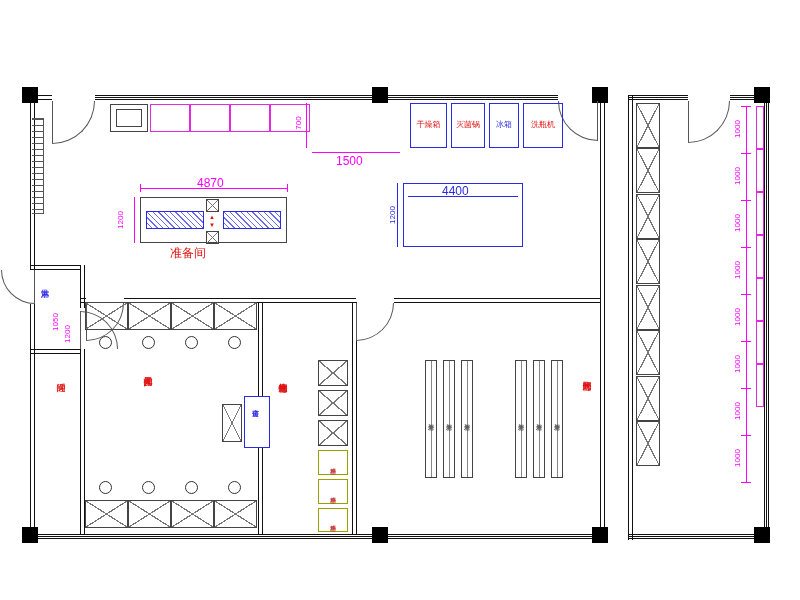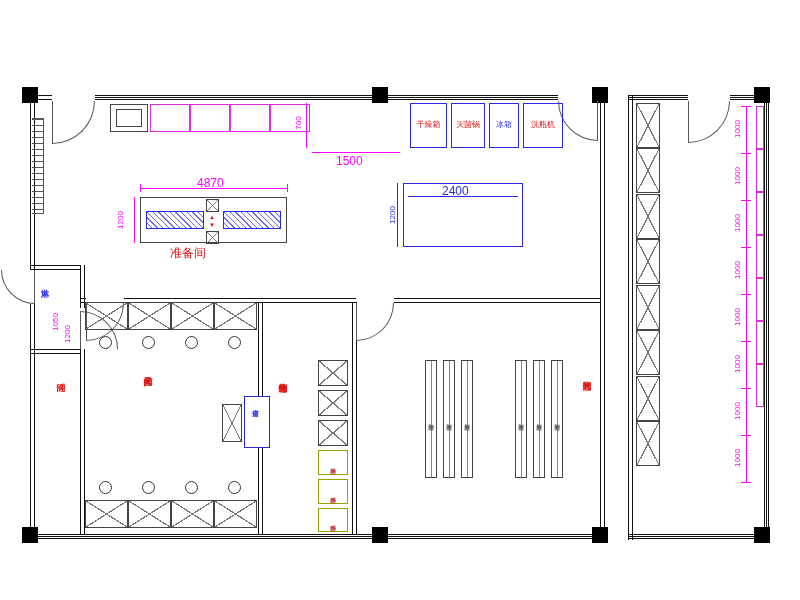--- a/index.html
+++ b/index.html
@@ -114,21 +114,21 @@
   <div class="lineh" style="left:140px;top:188px;width:147px;"></div>
   <div class="linev" style="left:140px;top:184px;height:8px;"></div>
   <div class="linev" style="left:287px;top:184px;height:8px;"></div>
   <div class="dim" style="left:197px;top:177px;">4870</div>
   <div class="linev" style="left:134px;top:197px;height:46px;"></div>
   <div class="dimv" style="left:106px;top:215px;">1200</div>
   <div class="dim t-red" style="left:170px;top:247px;color:#e01010;">准备间</div>
 
   <div class="box" style="left:403px;top:183px;width:120px;height:64px;border-color:#2a2ae6;"></div>
   <div class="lineh blu" style="left:408px;top:196px;width:110px;"></div>
-  <div class="dim t-blue" style="left:442px;top:185px;color:#2a2ae6;">2400</div>
+  <div class="dim t-blue" style="left:442px;top:185px;color:#2a2ae6;">4400</div>
   <div class="linev blu" style="left:397px;top:183px;height:64px;"></div>
   <div class="dimv" style="left:378px;top:210px;color:#2a2ae6;">1200</div>
 
   <div class="linev" style="left:306px;top:103px;height:45px;"></div>
   <div class="dimv" style="left:284px;top:118px;">700</div>
   <div class="lineh" style="left:312px;top:152px;width:88px;"></div>
   <div class="dim" style="left:336px;top:155px;">1500</div>
   <div class="ebox t-red" style="left:410px;top:103px;width:37px;height:45px;color:#e01010;">干燥箱</div>
   <div class="ebox t-red" style="left:451px;top:103px;width:34px;height:45px;color:#e01010;">灭菌锅</div>
   <div class="ebox" style="left:489px;top:103px;width:30px;height:45px;">冰箱</div>

